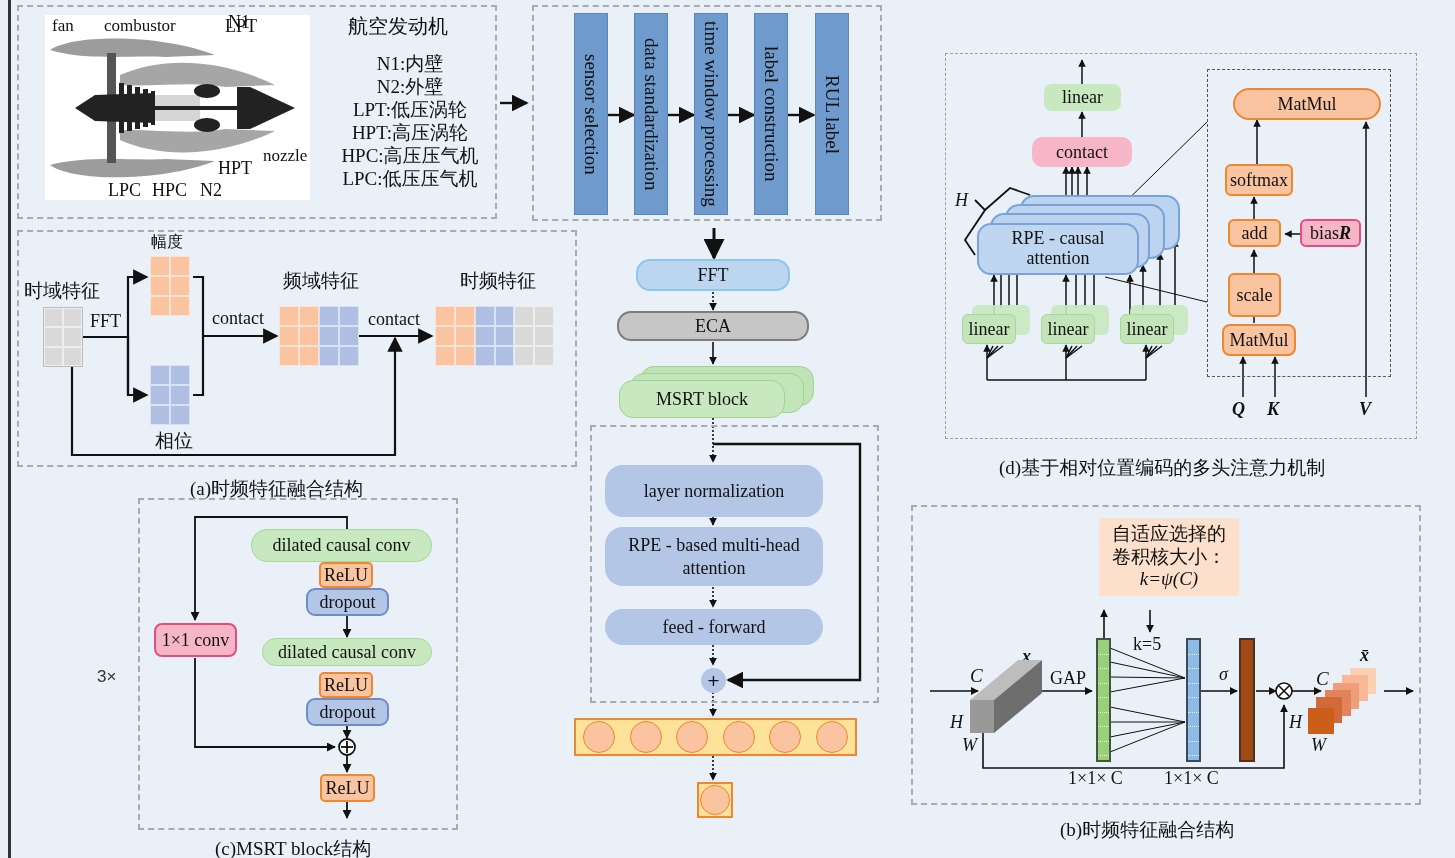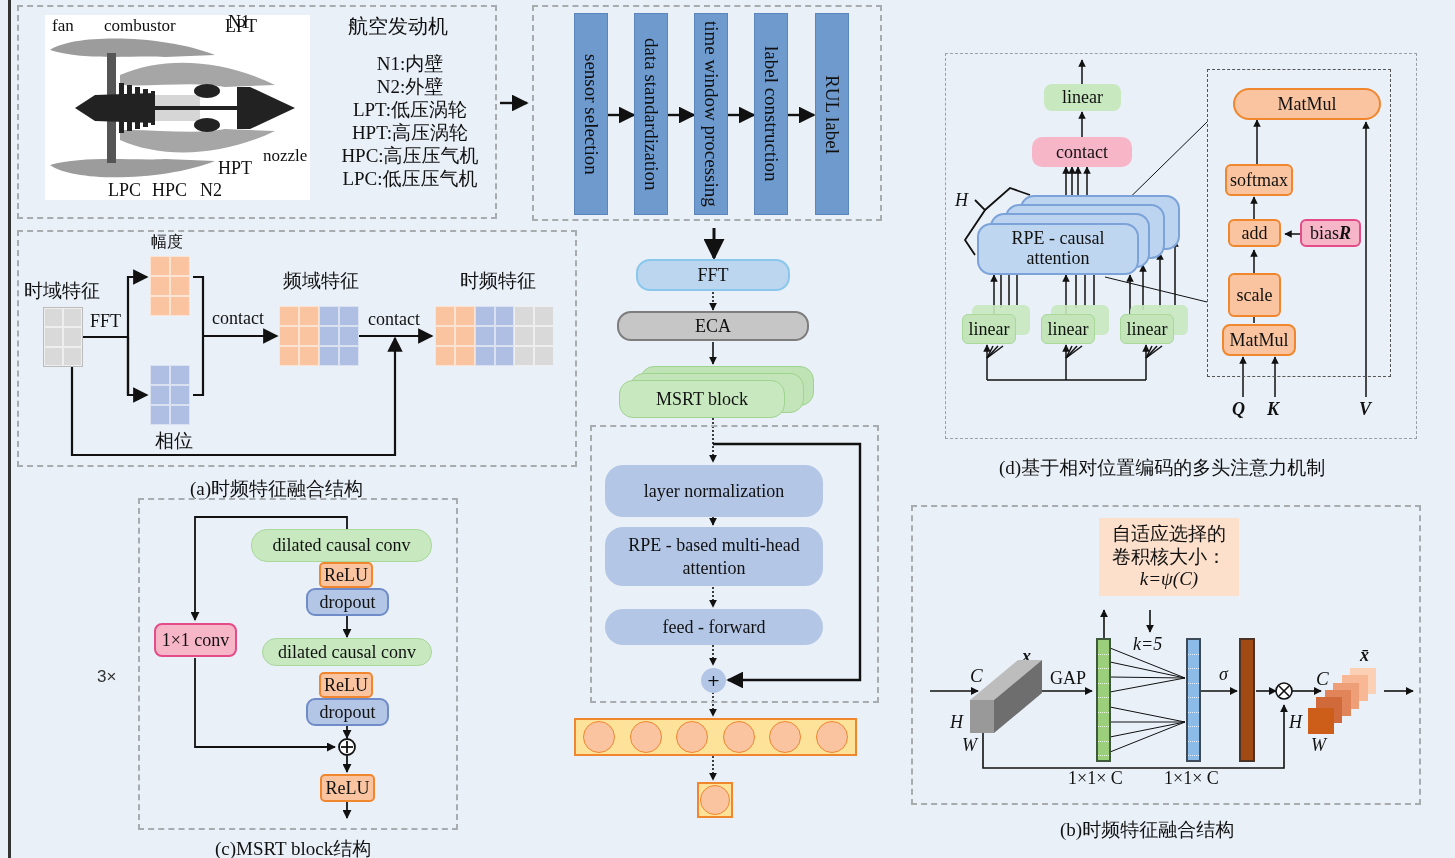--- a/index.html
+++ b/index.html
@@ -376,21 +376,21 @@
 <div class="abs" id="gap-vec" style="left:1096px;top:638px;width:15px;height:124px;background:#9ccf7c;border:2.5px solid #3d5a3a;box-sizing:border-box;">
     <div style="height: 14.5px; border-bottom: 1px dotted rgba(255, 255, 255, 0.8); box-sizing: border-box;"></div>
     <div style="height: 14.5px; border-bottom: 1px dotted rgba(255, 255, 255, 0.8); box-sizing: border-box;"></div>
     <div style="height: 14.5px; border-bottom: 1px dotted rgba(255, 255, 255, 0.8); box-sizing: border-box;"></div>
     <div style="height: 14.5px; border-bottom: 1px dotted rgba(255, 255, 255, 0.8); box-sizing: border-box;"></div>
     <div style="height: 14.5px; border-bottom: 1px dotted rgba(255, 255, 255, 0.8); box-sizing: border-box;"></div>
     <div style="height: 14.5px; border-bottom: 1px dotted rgba(255, 255, 255, 0.8); box-sizing: border-box;"></div>
     <div style="height: 14.5px; border-bottom: 1px dotted rgba(255, 255, 255, 0.8); box-sizing: border-box;"></div>
     <div style="height: 14.5px; border-bottom: 1px dotted rgba(255, 255, 255, 0.8); box-sizing: border-box;"></div>
   </div>
-<div class="txt" style="left:1133px;top:634px;font-size:18px;font-style:italic;">k=5</div>
+<div class="txt" style="left:1133px;top:634px;font-size:18px;">k=5</div>
 <div class="abs" id="conv-vec" style="left:1186px;top:638px;width:15px;height:124px;background:#8dbbe8;border:2.5px solid #3c4a5a;box-sizing:border-box;">
     <div style="height: 14.5px; border-bottom: 1px dotted rgba(255, 255, 255, 0.8); box-sizing: border-box;"></div>
     <div style="height: 14.5px; border-bottom: 1px dotted rgba(255, 255, 255, 0.8); box-sizing: border-box;"></div>
     <div style="height: 14.5px; border-bottom: 1px dotted rgba(255, 255, 255, 0.8); box-sizing: border-box;"></div>
     <div style="height: 14.5px; border-bottom: 1px dotted rgba(255, 255, 255, 0.8); box-sizing: border-box;"></div>
     <div style="height: 14.5px; border-bottom: 1px dotted rgba(255, 255, 255, 0.8); box-sizing: border-box;"></div>
     <div style="height: 14.5px; border-bottom: 1px dotted rgba(255, 255, 255, 0.8); box-sizing: border-box;"></div>
     <div style="height: 14.5px; border-bottom: 1px dotted rgba(255, 255, 255, 0.8); box-sizing: border-box;"></div>
     <div style="height: 14.5px; border-bottom: 1px dotted rgba(255, 255, 255, 0.8); box-sizing: border-box;"></div>
   </div>

